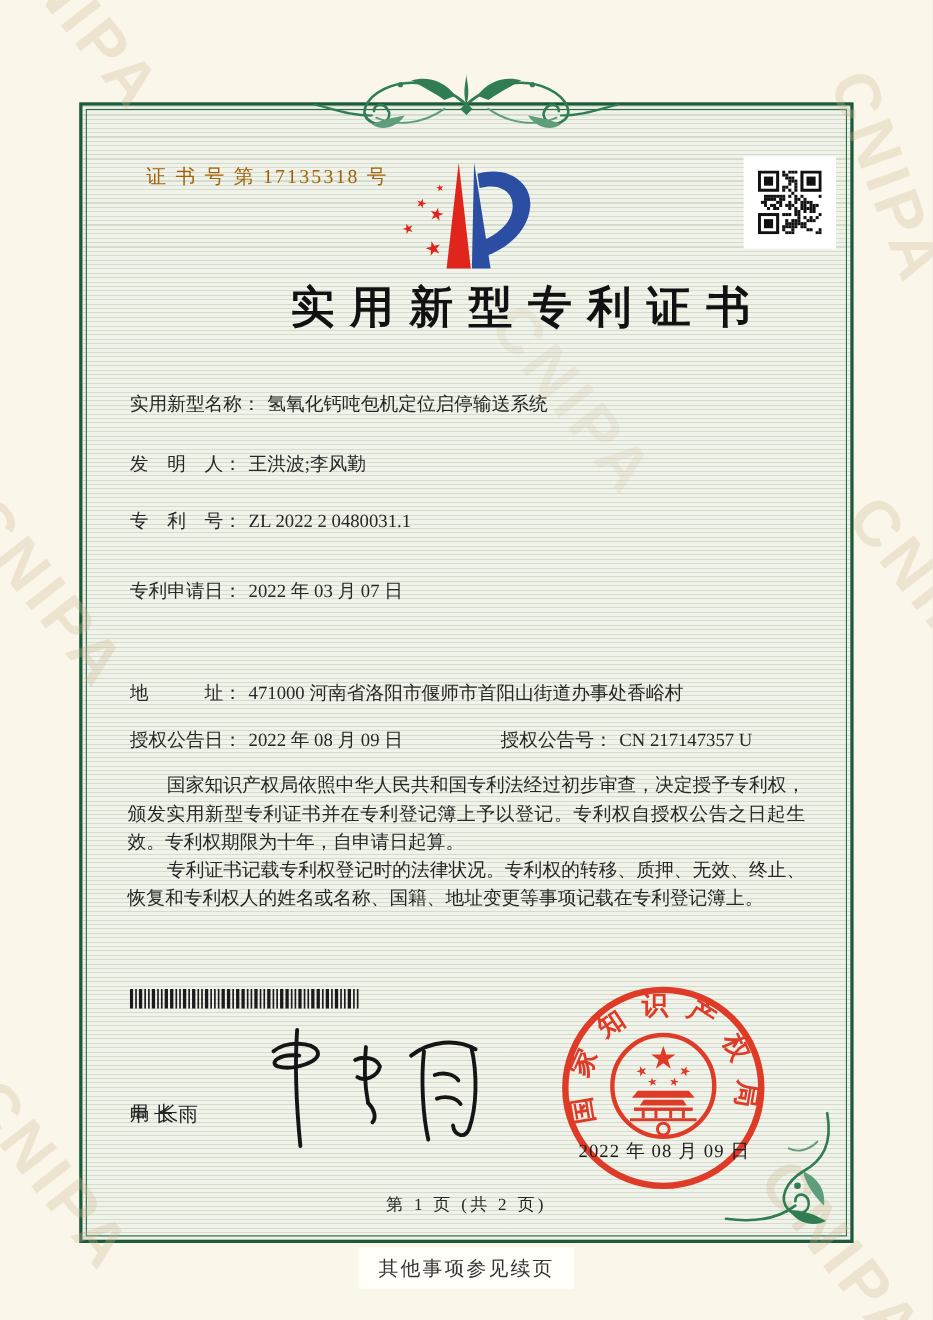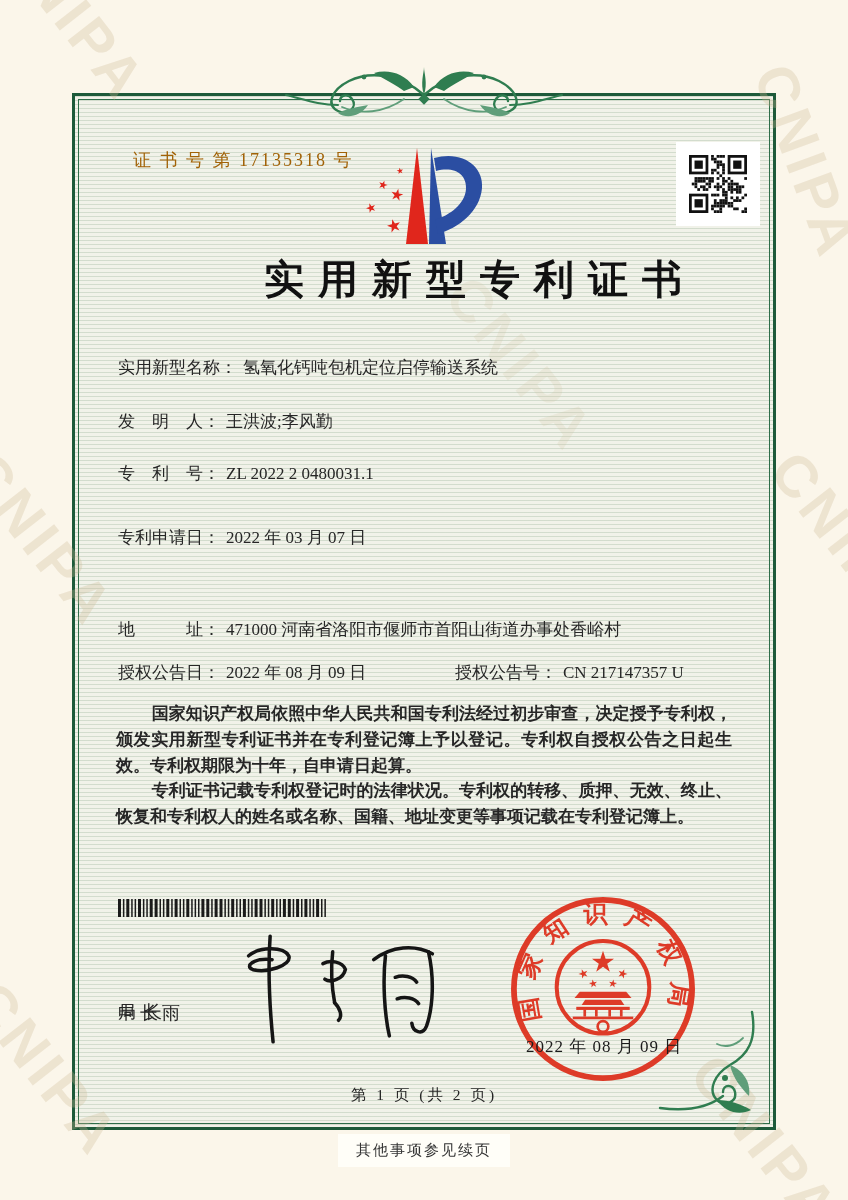--- a/index.html
+++ b/index.html
@@ -55,36 +55,36 @@
     font-size:40px;font-weight:700;letter-spacing:14px;color:#111;
   }
   .row{left:118px;font-size:17px;color:#262626;}
   .row .flabel{display:inline-block;}
   .row .fvalue{margin-left:6px;}
   .grant-pub{position:absolute;left:337px;top:0;}
   .paras{
     position:absolute;left:116px;top:701px;width:616px;z-index:5;
     font-size:17px;line-height:25.8px;text-align:justify;color:#262626;
   }
-  .paras p{margin:0;text-indent:2.1em;font-weight:bold;}
+  .paras p{margin:0;text-indent:2.1em;}
   .barcode-box{left:118px;top:899px;}
   .officer-title{left:118px;top:1000px;font-size:18px;letter-spacing:8px;}
   .officer-name{left:118px;top:1001px;font-size:18px;letter-spacing:4px;}
   .sig{left:233px;top:930px;z-index:6;}
   .seal-box{left:505px;top:891px;z-index:6;}
   .seal-box svg{opacity:0.93;mix-blend-mode:multiply;}
   .seal-date{
     left:514px;top:1035px;width:180px;text-align:center;z-index:7;
     font-size:17px;color:#1b1b1b;letter-spacing:1px;
   }
   .page-info{left:72px;top:1085px;width:704px;text-align:center;font-size:15.5px;letter-spacing:3px;}
   .cont-wrap{left:0;top:1134px;width:848px;text-align:center;z-index:5;}
   .cont-note{
     display:inline-block;background:#fffef8;padding:7px 18px;
-    font-size:15px;letter-spacing:2px;color:#333;
+    font-size:18px;letter-spacing:2px;color:#333;
   }
   .qr-box{
     position:absolute;left:676px;top:142px;width:84px;height:84px;
     background:#ffffff;z-index:5;display:flex;align-items:center;justify-content:center;
   }
   .logo{left:362px;top:144px;z-index:5;}
   .hidden-defs{position:absolute;width:0;height:0;overflow:hidden;}
 </style>
 </head>
 <body>

